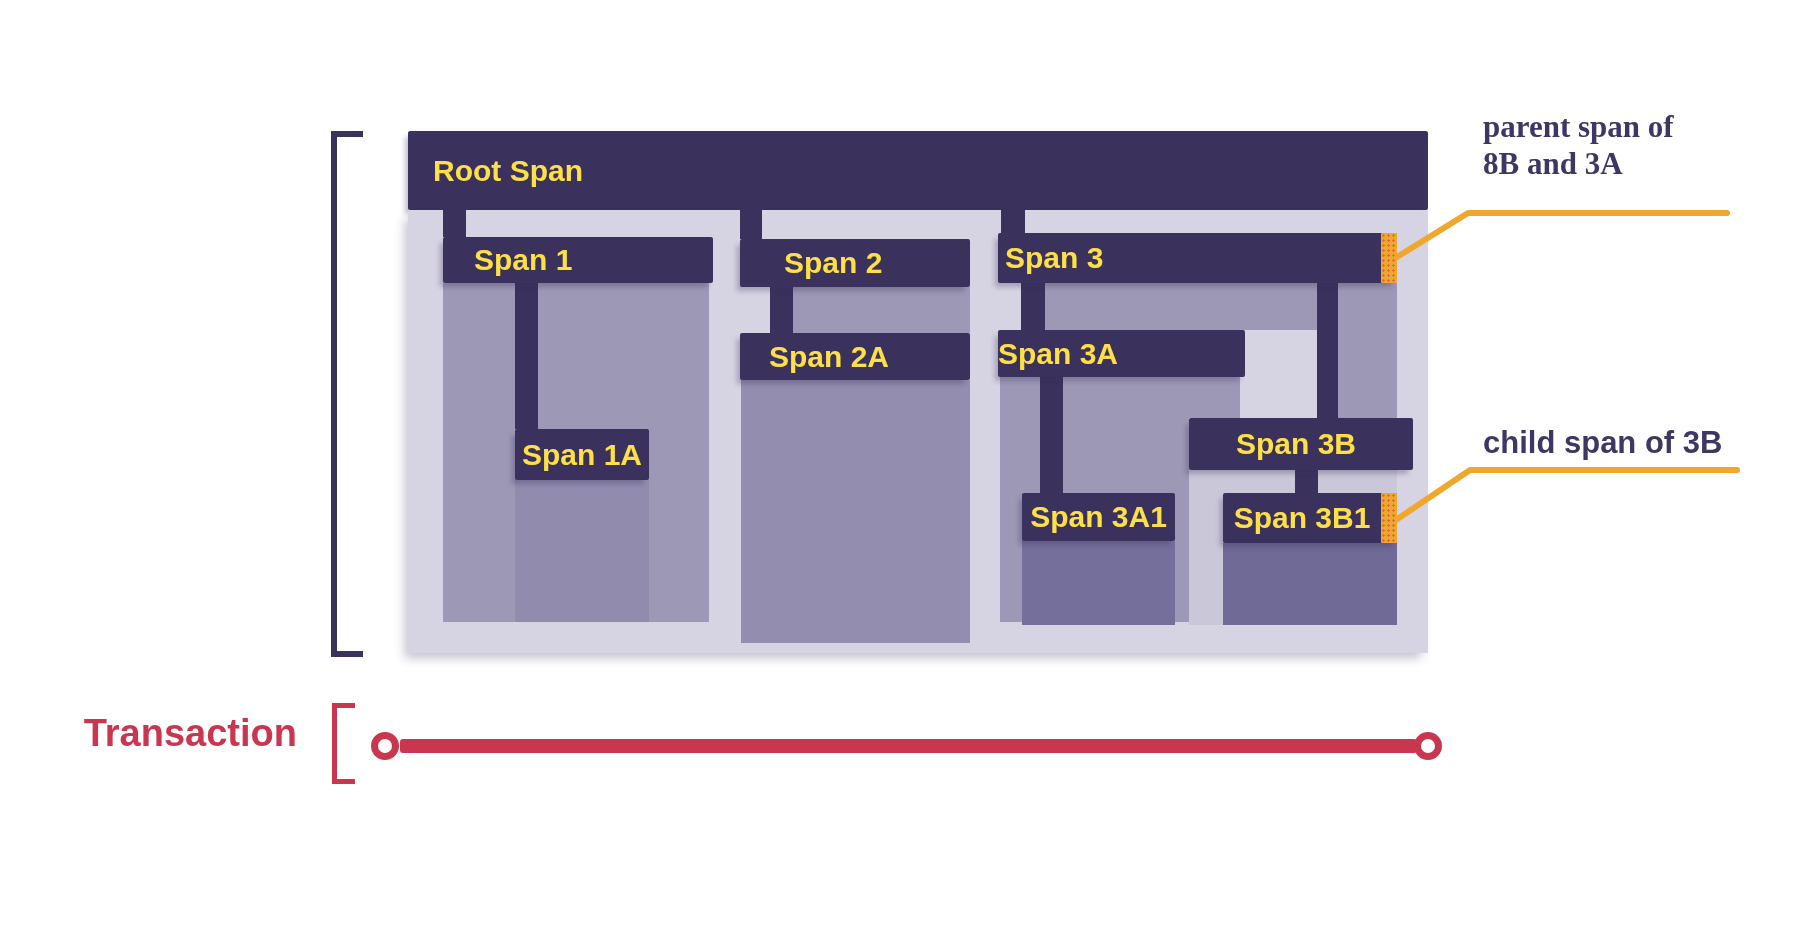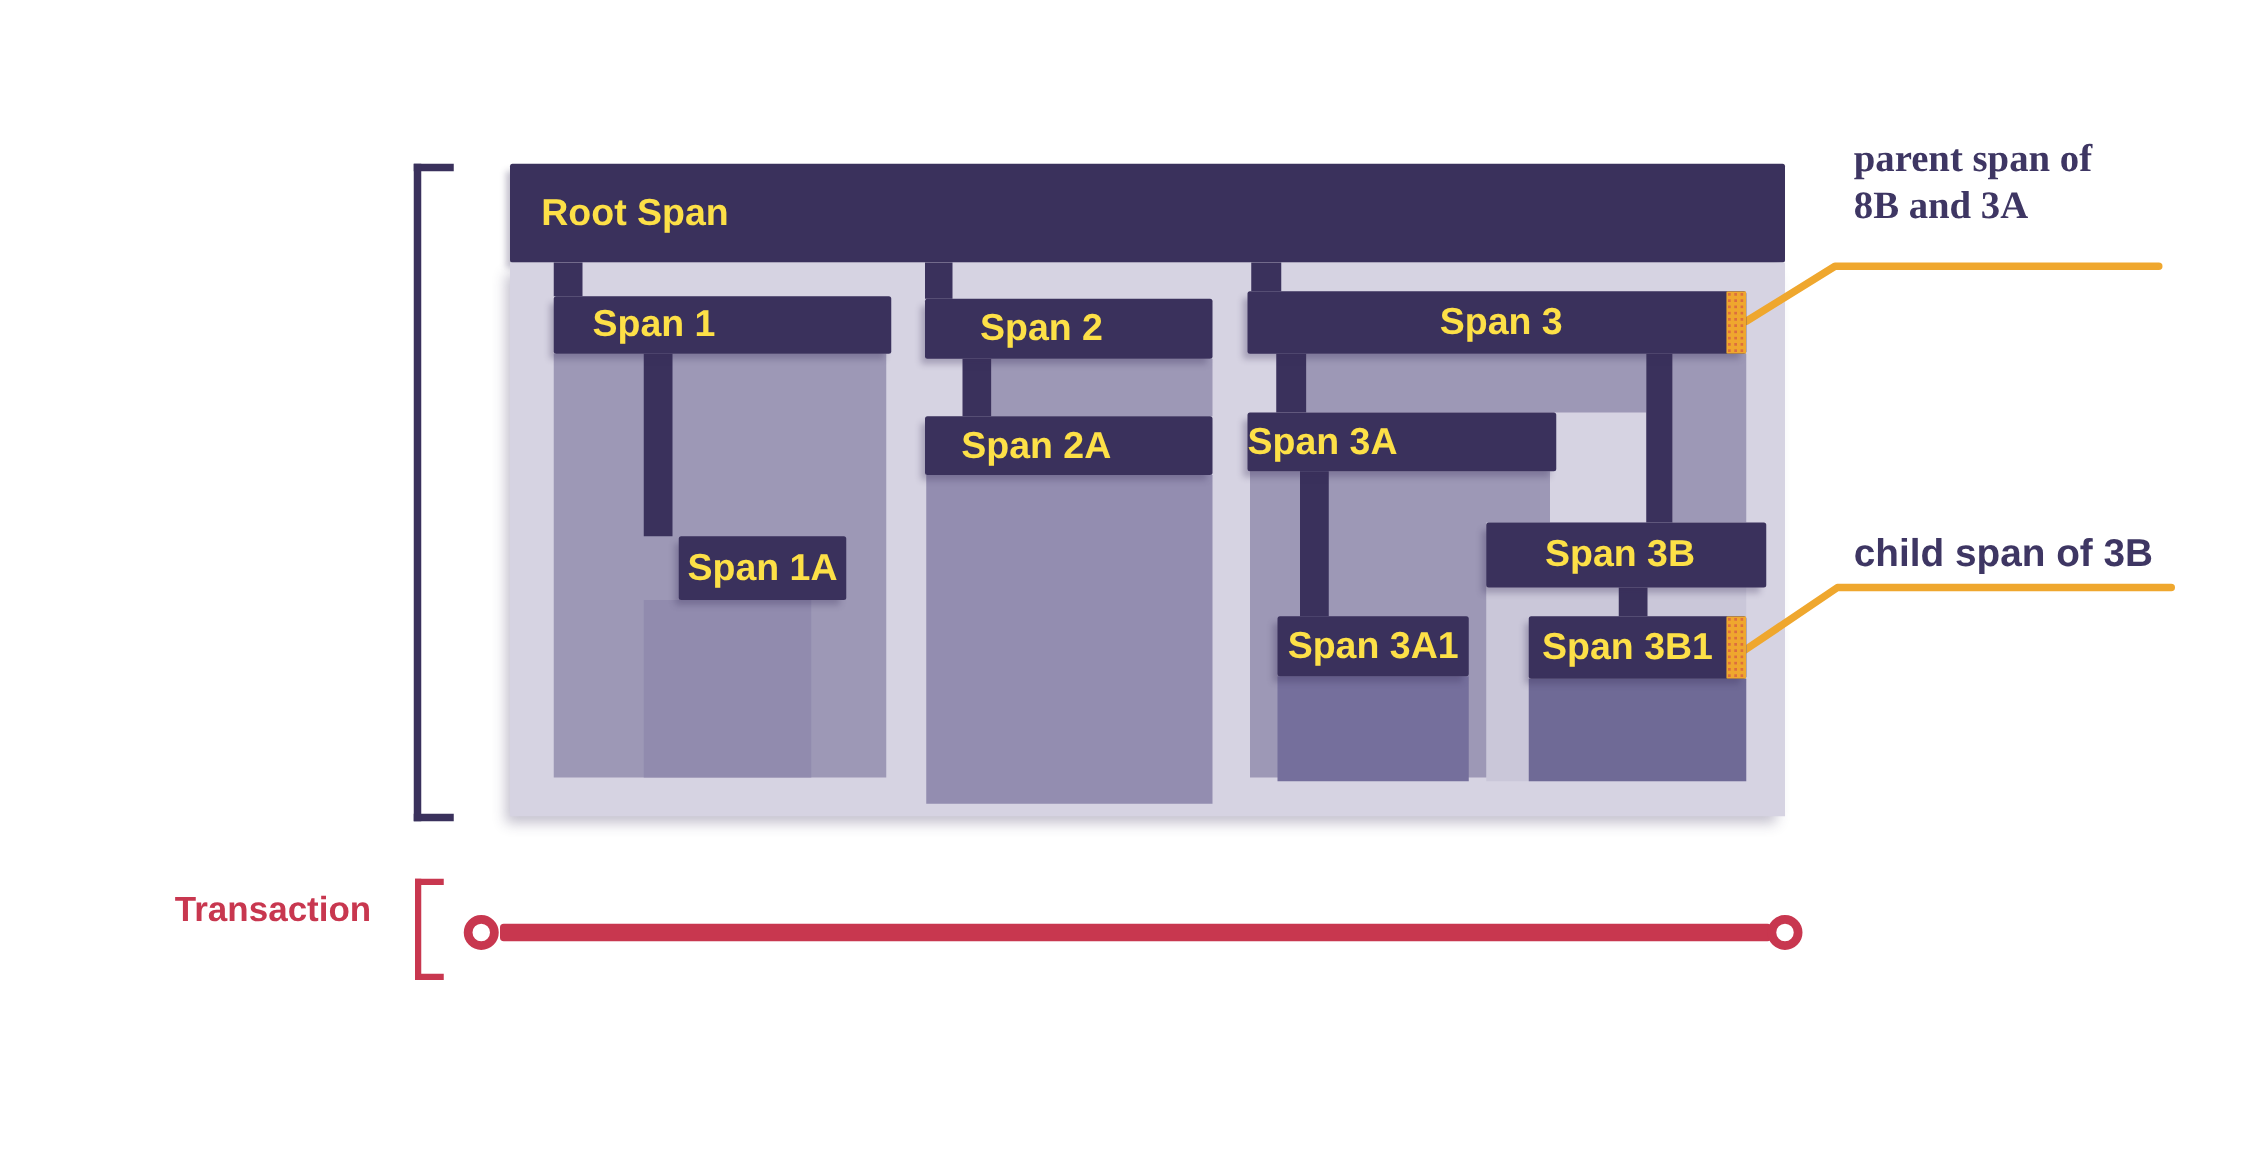--- a/index.html
+++ b/index.html
@@ -3,21 +3,21 @@
 <meta charset="utf-8">
 <style>
   html,body{margin:0;padding:0;background:#ffffff;}
   .stage{
     position:relative;width:1801px;height:927px;overflow:hidden;background:#fff;
     font-family:"Liberation Sans", sans-serif;
   }
   
   .side-label{position:absolute;left:60px;width:237px;text-align:right;font-weight:700;}
   .spans-label{top:334px;font-size:38px;color:var(--c-label,#3C3358);}
-  .transaction-label{top:712px;font-size:28px;color:var(--c-red,#C8374F);}
+  .transaction-label{top:712px;font-size:38px;color:var(--c-red,#C8374F);}
   
   .bracket-spans{
     position:absolute;left:331px;top:131px;width:32px;height:526px;box-sizing:border-box;
     border:6px solid var(--c-dark,#3A315C);border-right:none;
   }
   .bracket-transaction{
     position:absolute;left:332px;top:703px;width:23px;height:81px;box-sizing:border-box;
     border:5px solid var(--c-red,#C8374F);border-right:none;
   }
   
@@ -79,21 +79,21 @@
 
   <div class="container-panel">
 
     <div class="conn" style="left:35px;top:0;width:23px;height:27px;"></div>
     <div class="body" style="left:35px;top:73px;width:266px;height:339px;background:var(--c-body,#9D98B6);"></div>
     <div class="conn" style="left:107px;top:73px;width:23px;height:146px;"></div>
     <div class="body" style="left:107px;top:270px;width:134px;height:142px;background:var(--c-body1a,#918BAE);"></div>
     <div class="bar" style="left:35px;top:27px;width:270px;height:46px;padding-left:31px;">
       <span>Span 1</span>
     </div>
-    <div class="bar centered" style="left:107px;top:219px;width:134px;height:51px;margin-left:28px;">
+    <div class="bar centered" style="left:107px;top:219px;width:134px;height:51px;">
       <span>Span 1A</span>
     </div>
 
     <div class="conn" style="left:332px;top:0;width:22px;height:29px;"></div>
     <div class="body" style="left:385px;top:77px;width:177px;height:46px;background:var(--c-body,#9D98B6);"></div>
     <div class="conn" style="left:362px;top:77px;width:23px;height:46px;"></div>
     <div class="body" style="left:333px;top:170px;width:229px;height:263px;background:var(--c-body2a,#938DB0);"></div>
     <div class="bar" style="left:332px;top:29px;width:230px;height:48px;padding-left:44px;">
       <span>Span 2</span>
     </div>
@@ -107,21 +107,21 @@
     <div class="conn" style="left:613px;top:73px;width:24px;height:47px;"></div>
     <div class="conn" style="left:909px;top:73px;width:21px;height:135px;"></div>
     <div class="body" style="left:592px;top:167px;width:240px;height:245px;background:var(--c-body,#9D98B6);"></div>
     <div class="conn" style="left:632px;top:167px;width:23px;height:116px;"></div>
     <div class="body" style="left:614px;top:331px;width:153px;height:84px;background:var(--c-body3a1,#756F9C);"></div>
 
     <div class="subpanel" style="left:781px;top:208px;width:208px;height:207px;"></div>
     <div class="conn" style="left:887px;top:260px;width:23px;height:23px;"></div>
     <div class="body" style="left:815px;top:333px;width:174px;height:82px;z-index:2;background:var(--c-body3b1,#6F6A96);"></div>
 
-    <div class="bar" style="left:590px;top:23px;width:399px;height:50px;padding-left:7px;justify-content:center;">
+    <div class="bar" style="left:590px;top:23px;width:399px;height:50px;padding-left:7px;">
       <span>Span 3</span>
       <span class="marker"></span>
     </div>
     <div class="bar" style="left:590px;top:120px;width:247px;height:47px;">
       <span>Span 3A</span>
     </div>
     <div class="bar centered" style="left:614px;top:283px;width:153px;height:48px;">
       <span>Span 3A1</span>
     </div>
     <div class="bar centered" style="left:781px;top:208px;width:224px;height:52px;padding-right:10px;">

